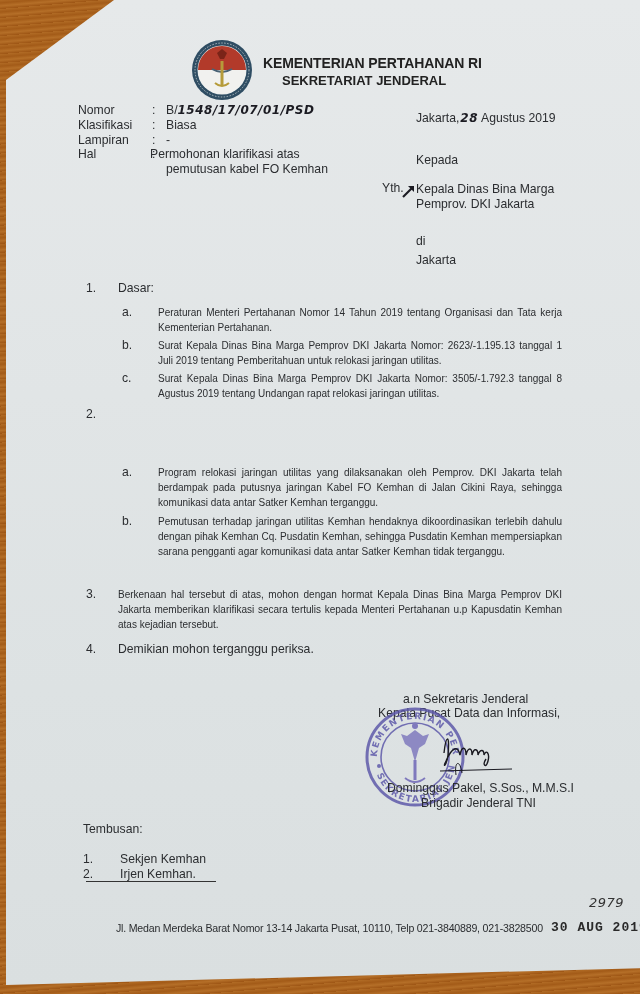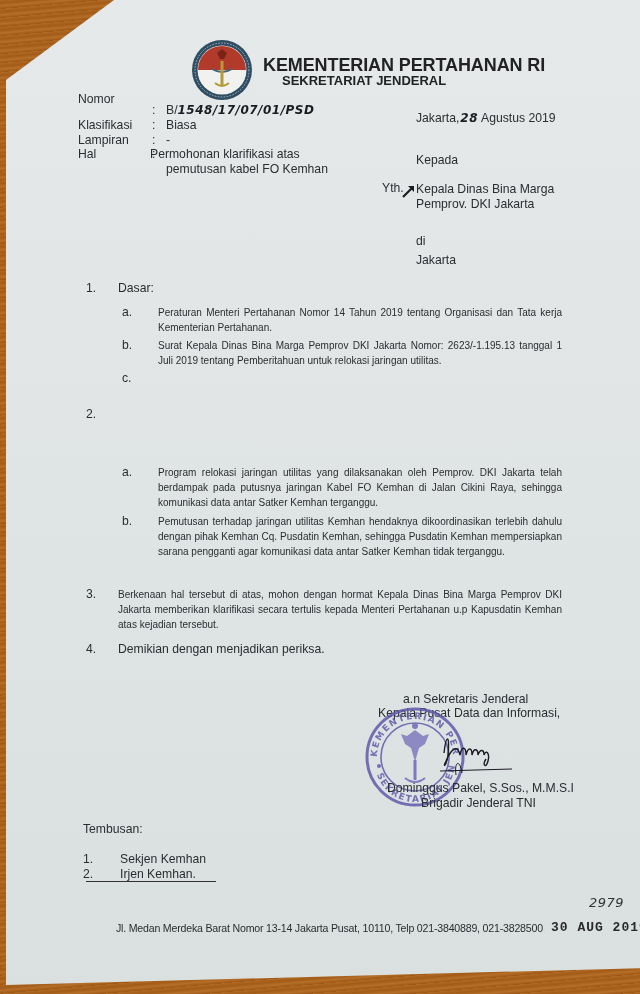--- a/index.html
+++ b/index.html
@@ -16,21 +16,21 @@
   .paper {
     position: absolute; left: 6px; top: 0; width: 640px; height: 985px;
     background: linear-gradient(180deg, #e6e9ea 0%, #e1e5e6 40%, #dde2e3 70%, #dadfe0 100%);
     clip-path: polygon(108px 0, 640px 0, 640px 968px, 0 985px, 0 80px);
   }
   .abs { position: absolute; white-space: nowrap; }
   .t { font-size: 12.2px; line-height: 15px; }
   .para { position: absolute; font-size: 10px; line-height: 15px; text-align: justify; }
 
   .logo { position: absolute; left: 184px; top: 39px; width: 64px; height: 62px; }
-  .org1 { left: 257px; top: 55px; font-size: 18px; font-weight: bold; letter-spacing: -0.1px; color: #222; }
+  .org1 { left: 257px; top: 55px; font-size: 14px; font-weight: bold; letter-spacing: -0.1px; color: #222; }
   .org2 { left: 276px; top: 73px; font-size: 13px; font-weight: bold; color: #222; }
 
   .hw { font-family: "DejaVu Sans", sans-serif; font-style: italic; font-weight: bold; color: #1b1b22; letter-spacing: 0.5px; }
   .stamp { position: absolute; left: 357px; top: 702px; width: 104px; height: 110px; opacity: 0.82; }
   .sig { position: absolute; left: 430px; top: 725px; width: 80px; height: 55px; }
   .rule { position: absolute; height: 1px; background: #333; }
 </style>
 </head>
 <body>
 
@@ -45,21 +45,21 @@
     <path d="M8 31 A24 24 0 0 1 56 31 Z" fill="#b23a2a"></path>
     <path d="M8 31 A24 24 0 0 0 56 31 Z" fill="#f1f1ef"></path>
     <path d="M22 30 Q32 36 42 30" stroke="#4a6275" stroke-width="2" fill="none"></path>
     <rect x="30.5" y="22" width="3" height="24" fill="#b69b3a"></rect>
     <path d="M25 44 Q32 50 39 44" stroke="#b69b3a" stroke-width="2" fill="none"></path>
     <path d="M27 14 L32 10 L37 14 L34 20 L30 20 Z" fill="#7a2418"></path>
   </svg>
   <div class="abs org1">KEMENTERIAN PERTAHANAN RI</div>
   <div class="abs org2">SEKRETARIAT JENDERAL</div>
 
-  <div class="abs t" style="left:72px; top:92px;">Nomor</div>
+  <div class="abs t" style="left:72px; top:103px;">Nomor</div>
   <div class="abs t" style="left:146px; top:103px;">:</div>
   <div class="abs t" style="left:160px; top:103px;">
     <span>B/</span><span class="hw" style="font-size:12px;">1548/17/07/01/PSD</span>
   </div>
 
   <div class="abs t" style="left:72px; top:118px;">Klasifikasi</div>
   <div class="abs t" style="left:146px; top:118px;">:</div>
   <div class="abs t" style="left:160px; top:118px;">Biasa</div>
 
   <div class="abs t" style="left:72px; top:133px;">Lampiran</div>
@@ -89,34 +89,35 @@
   <div class="abs t" style="left:80px; top:281px;">1.</div>
   <div class="abs t" style="left:112px; top:281px;">Dasar:</div>
 
   <div class="abs t" style="left:116px; top:305px;">a.</div>
   <div class="para" style="left:152px; top:305px; width:404px;">Peraturan Menteri Pertahanan Nomor 14 Tahun 2019 tentang Organisasi dan Tata kerja Kementerian Pertahanan.</div>
 
   <div class="abs t" style="left:116px; top:338px;">b.</div>
   <div class="para" style="left:152px; top:338px; width:404px;">Surat Kepala Dinas Bina Marga Pemprov DKI Jakarta Nomor: 2623/-1.195.13 tanggal 1 Juli 2019 tentang Pemberitahuan untuk relokasi jaringan utilitas.</div>
 
   <div class="abs t" style="left:116px; top:371px;">c.</div>
+  <div class="para" style="left:152px; top:371px; width:404px;">Surat Kepala Dinas Bina Marga Pemprov DKI Jakarta Nomor: 3505/-1.792.3 tanggal 8 Agustus 2019 tentang Undangan rapat relokasi jaringan utilitas.</div>
 
   <div class="abs t" style="left:80px; top:407px;">2.</div>
 
   <div class="abs t" style="left:116px; top:465px;">a.</div>
   <div class="para" style="left:152px; top:465px; width:404px;">Program relokasi jaringan utilitas yang dilaksanakan oleh Pemprov. DKI Jakarta telah berdampak pada putusnya jaringan Kabel FO Kemhan di Jalan Cikini Raya, sehingga komunikasi data antar Satker Kemhan terganggu.</div>
 
   <div class="abs t" style="left:116px; top:514px;">b.</div>
   <div class="para" style="left:152px; top:514px; width:404px;">Pemutusan terhadap jaringan utilitas Kemhan hendaknya dikoordinasikan terlebih dahulu dengan pihak Kemhan Cq. Pusdatin Kemhan, sehingga Pusdatin Kemhan mempersiapkan sarana pengganti agar komunikasi data antar Satker Kemhan tidak terganggu.</div>
 
   <div class="abs t" style="left:80px; top:587px;">3.</div>
   <div class="para" style="left:112px; top:587px; width:444px;">Berkenaan hal tersebut di atas, mohon dengan hormat Kepala Dinas Bina Marga Pemprov DKI Jakarta memberikan klarifikasi secara tertulis kepada Menteri Pertahanan u.p Kapusdatin Kemhan atas kejadian tersebut.</div>
 
   <div class="abs t" style="left:80px; top:642px;">4.</div>
-  <div class="abs t" style="left:112px; top:642px;">Demikian dengan menjadikan periksa.</div>
+  <div class="abs t" style="left:112px; top:642px;">Demikian mohon terganggu periksa.</div>
 
   <div class="abs t" style="left:397px; top:692px;">a.n Sekretaris Jenderal</div>
   <div class="abs t" style="left:372px; top:706px;">Kepala Pusat Data dan Informasi,</div>
 
   <svg class="stamp" viewBox="0 0 104 110">
     <circle cx="52" cy="55" r="48" fill="none" stroke="#5a55a8" stroke-width="3"></circle>
     <circle cx="52" cy="55" r="34" fill="none" stroke="#5a55a8" stroke-width="1.6"></circle>
     <defs>
       <path id="arcTop" d="M14 55 A38 38 0 0 1 90 55"></path>
       <path id="arcBot" d="M12 60 A40 40 0 0 0 92 60"></path>

